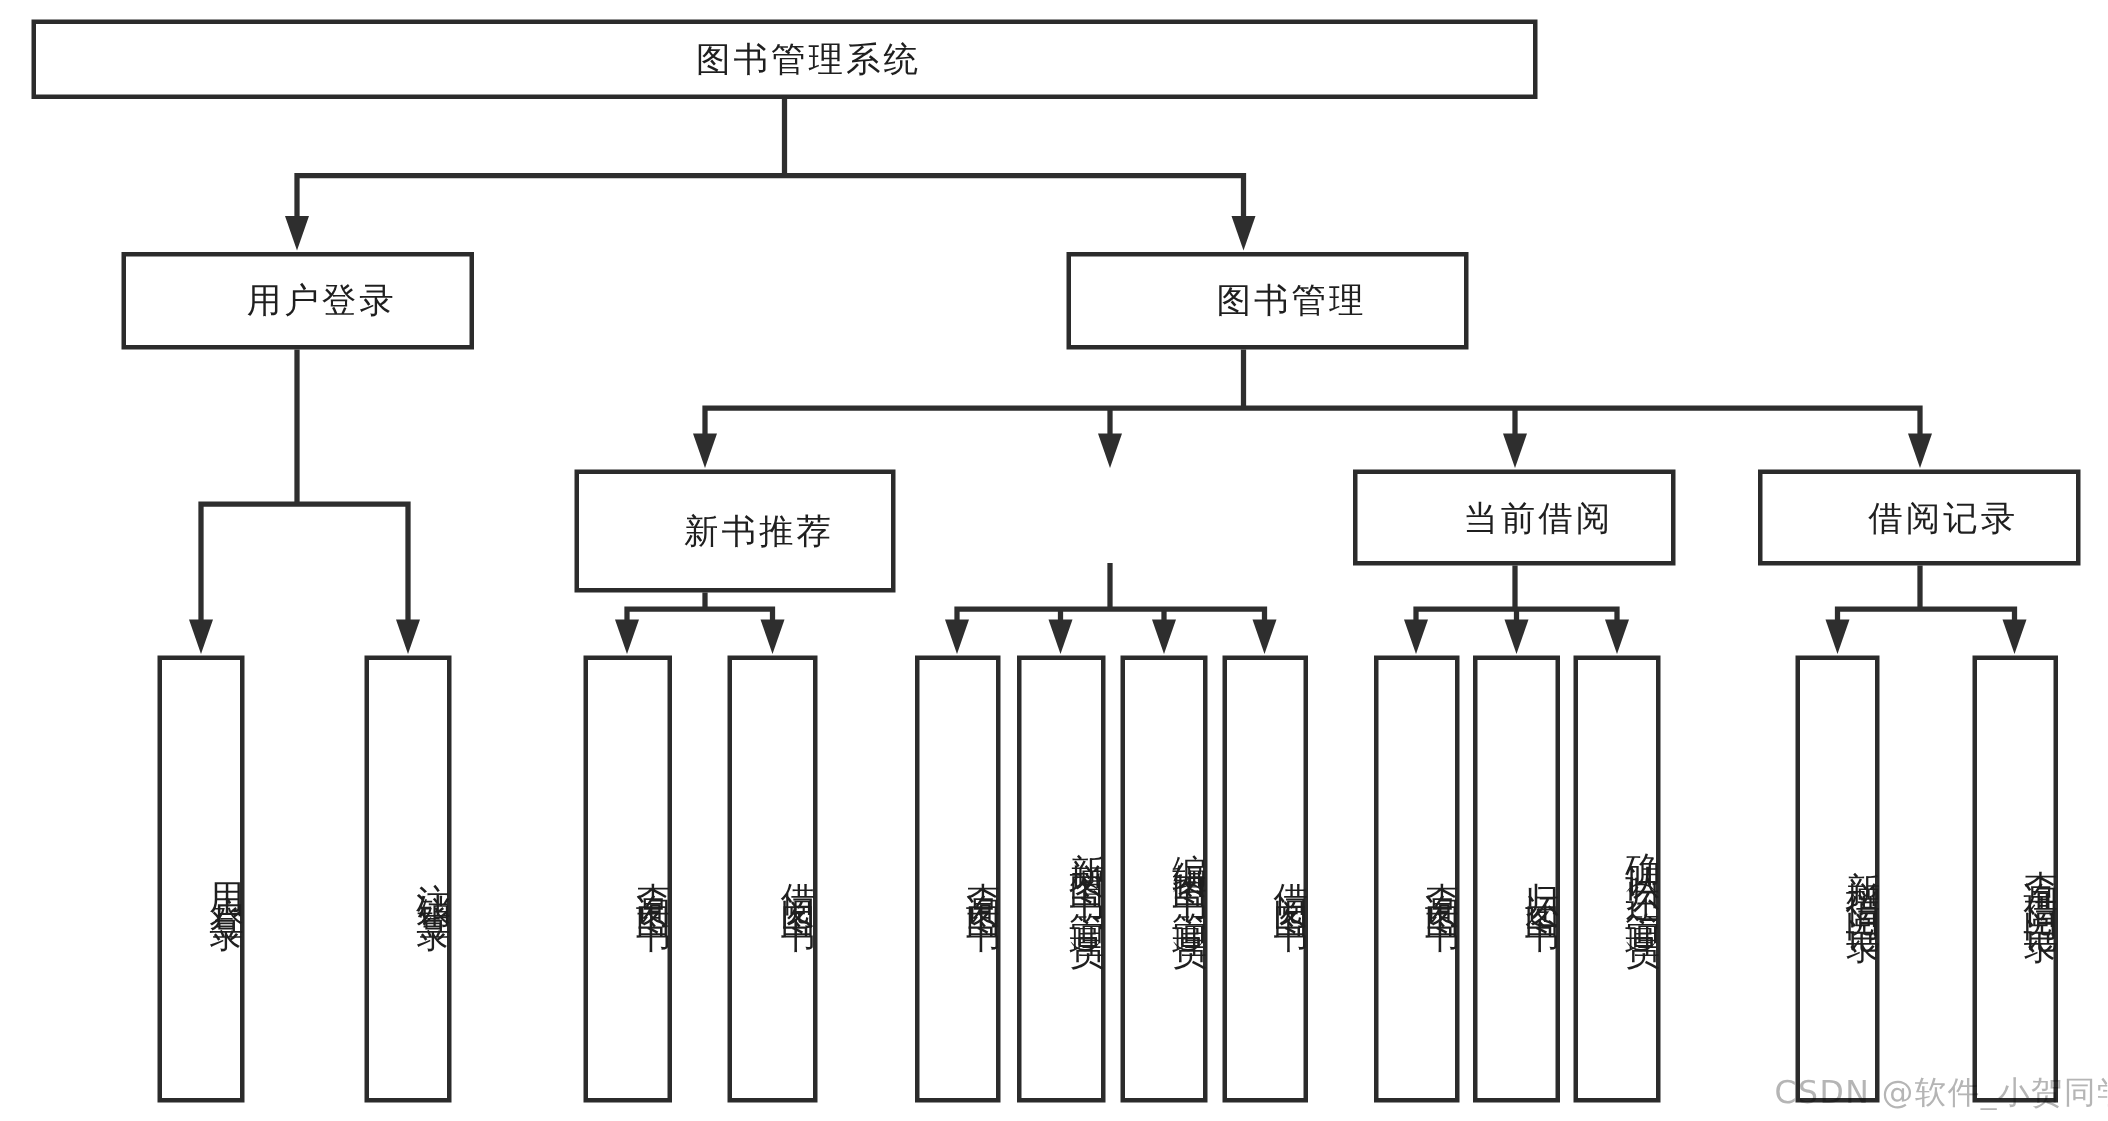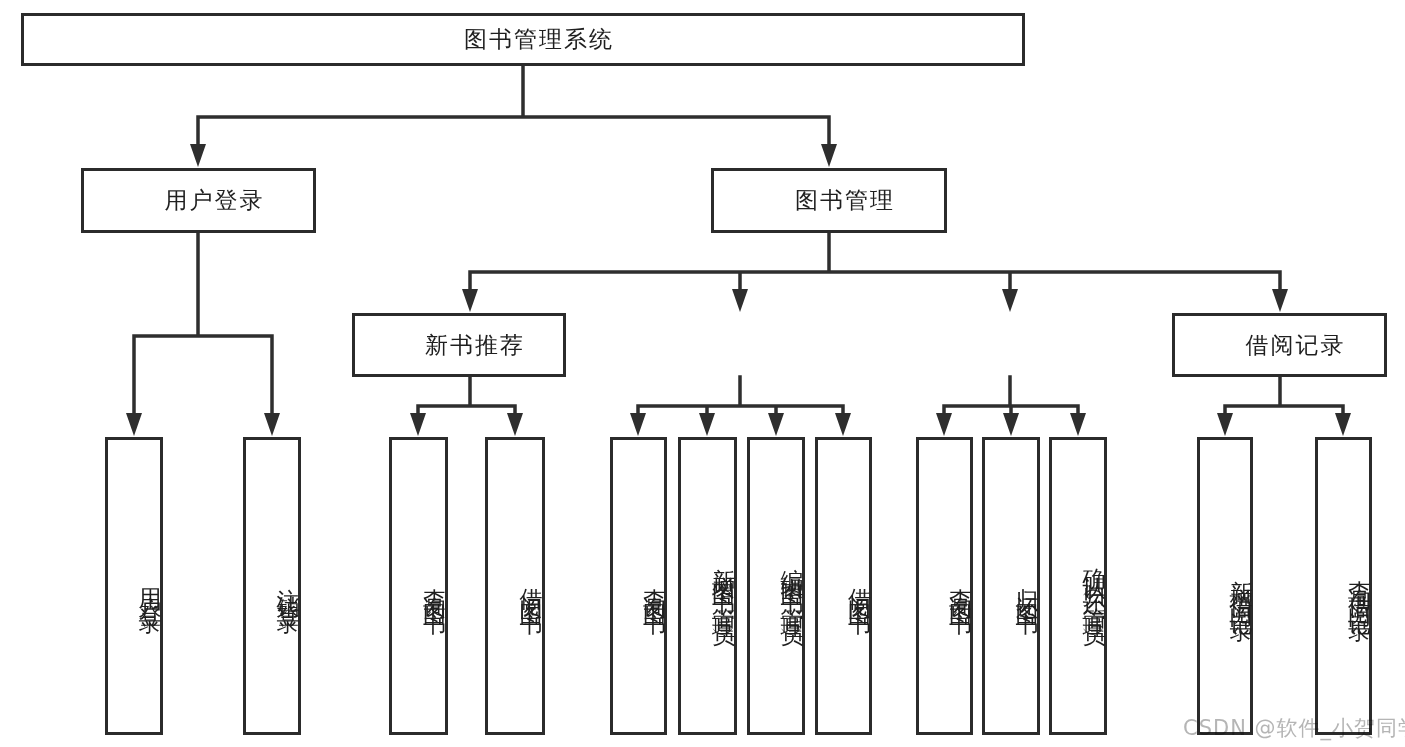--- a/index.html
+++ b/index.html
@@ -82,26 +82,29 @@
     <polygon points="1335,413 1351,413 1343,436"></polygon>
   </svg>
 
   <div class="box h" style="left:21px;top:13px;width:1004px;height:53px">
     <span>图书管理系统</span>
   </div>
 
   <div class="box h" style="left:81px;top:168px;width:235px;height:65px">
     <span>用户登录</span>
   </div>
-  <div class="box h" style="left:711px;top:168px;width:236px;height:65px">
+  <div class="box h" style="left:711px;top:168px;width:268px;height:65px">
     <span>图书管理</span>
   </div>
 
-  <div class="box h" style="left:352px;top:313px;width:214px;height:64px">
+  <div class="box h" style="left:383px;top:313px;width:214px;height:82px">
     <span>新书推荐</span>
+  </div>
+  <div class="box h" style="left:902px;top:313px;width:215px;height:64px">
+    <span>当前借阅</span>
   </div>
   <div class="box h" style="left:1172px;top:313px;width:215px;height:64px">
     <span>借阅记录</span>
   </div>
 
   <div class="box v" style="left:105px;width:58px">
     <span>用户登录</span>
   </div>
   <div class="box v" style="left:243px;width:58px">
     <span>注销登录</span>

